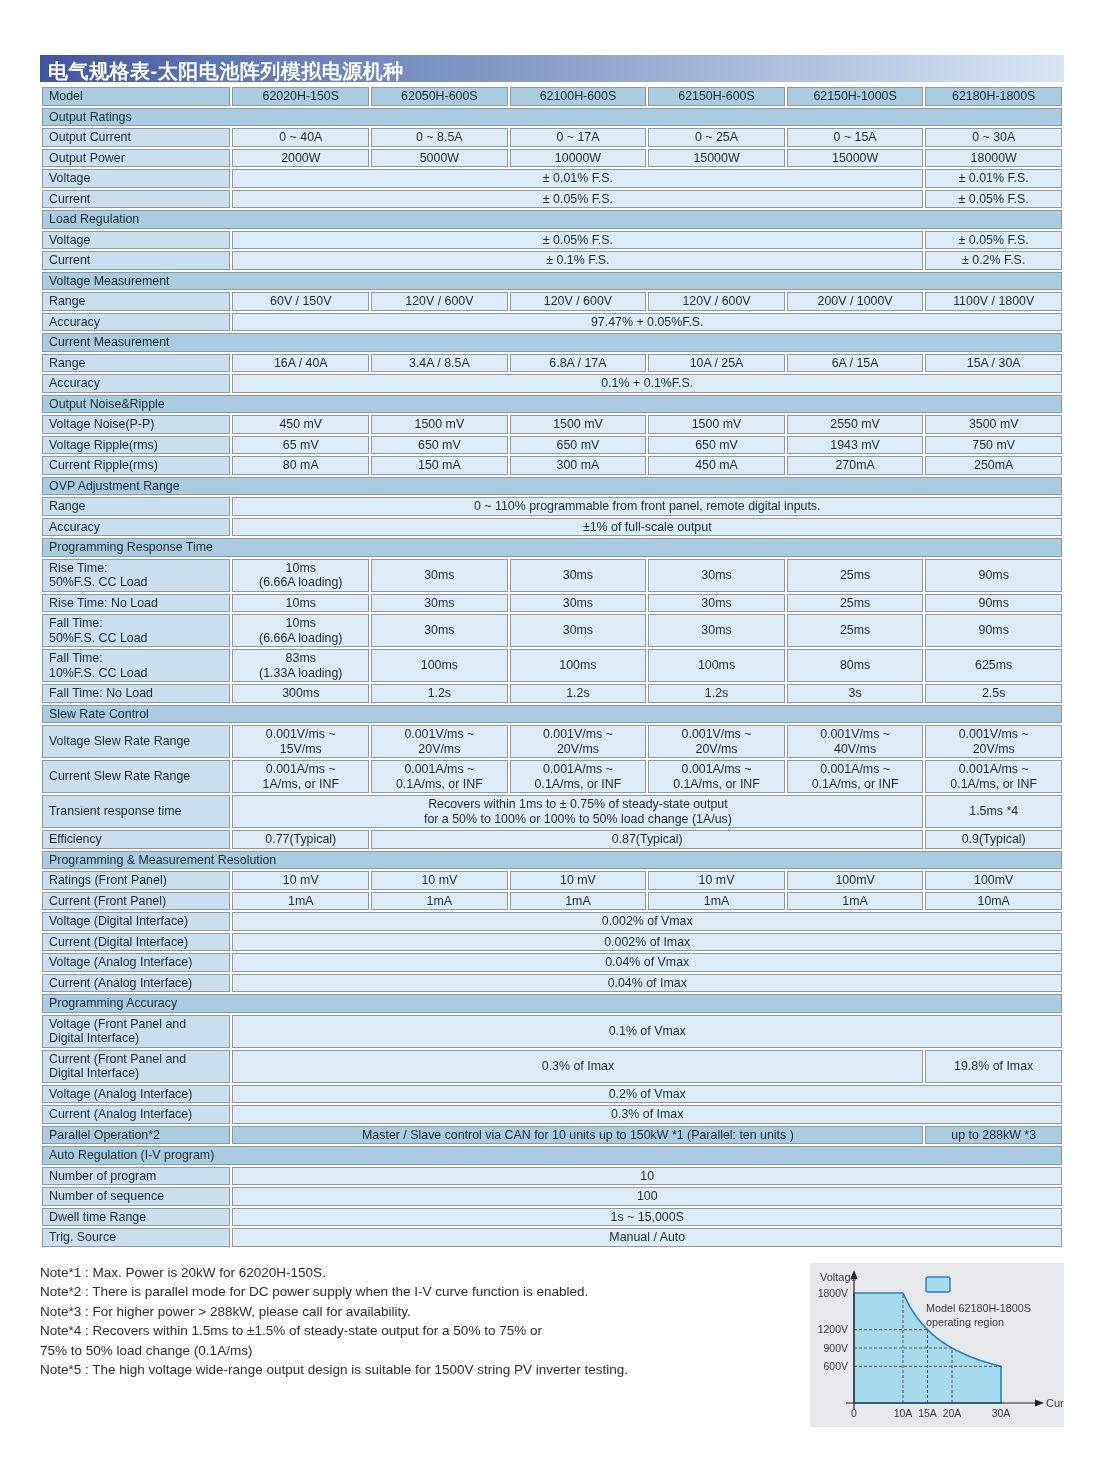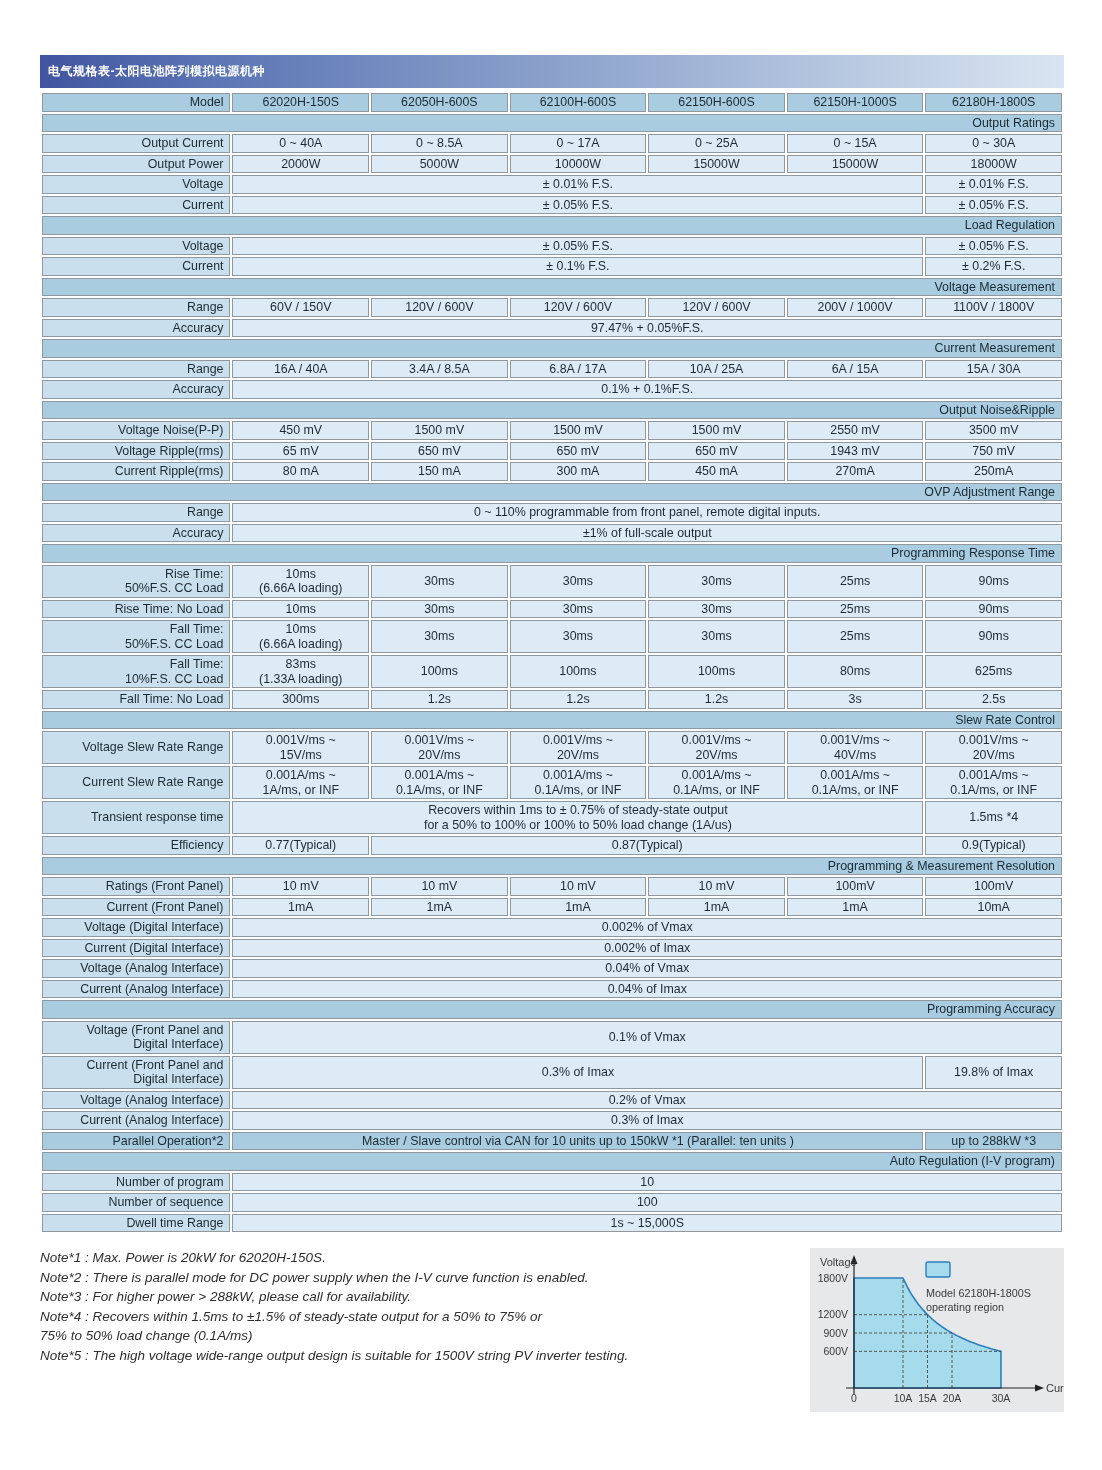--- a/index.html
+++ b/index.html
@@ -5,45 +5,45 @@
   html,body{margin:0;padding:0;}
   body{
     width:1102px;height:1470px;background:#ffffff;
     font-family:"Liberation Sans","DejaVu Sans",sans-serif;
     color:var(--text,#1c2b33);
     -webkit-font-smoothing:antialiased;
   }
   .page{padding:55px 38px 0 40px;}
   
   .banner{
-    height:33px;line-height:33px;
+    height:27px;line-height:33px;
     background:linear-gradient(to right,var(--banner-from,#40549f) 0%,#5b74b4 16%,#8ea4cd 52%,var(--banner-to,#d9e5f1) 100%);
-    color:#ffffff;font-size:12px;font-weight:bold;
+    color:#ffffff;font-size:20px;font-weight:bold;
     padding-left:8px;letter-spacing:0.5px;
   }
   
   table.spec{
     width:100%;margin-top:3px;
     border-collapse:separate;border-spacing:2px;
     table-layout:fixed;
   }
   table.spec td{
     border:1px solid var(--border,#90989f);
     font-size:12.4px;line-height:14.5px;
     padding:1px 6px;vertical-align:middle;
     white-space:pre-line;overflow:hidden;
   }
-  td.label{background:var(--label-bg,#c9dfed);text-align:right;}
+  td.label{background:var(--label-bg,#c9dfed);text-align:left;}
   td.data{background:var(--cell-bg,#dcebf5);text-align:center;}
-  td.section{background:var(--section-bg,#a9cce0);text-align:right;margin-left:16px;}
+  td.section{background:var(--section-bg,#a9cce0);text-align:left;margin-left:16px;}
   td.hl{background:var(--section-bg,#a9cce0);}
   
   .bottom{display:flex;margin-top:14px;align-items:flex-start;}
   .notes{flex:1;padding-right:18px;font-size:13.5px;line-height:19.5px;color:#2e2e2e;}
-  .notes div{white-space:pre-wrap;font-style:italic;}
+  .notes div{white-space:pre-wrap;}
   .chart-panel{
     width:254px;height:164px;flex:0 0 auto;
     background:var(--panel,#e7e8e9);
   }
   svg text{font-family:"Liberation Sans","DejaVu Sans",sans-serif;}
 </style>
 </head>
 <body>
 
 <div class="page">
@@ -357,20 +357,24 @@
           <td class="label">Number of program</td>
           <td class="data" colspan="6">10</td>
         </tr>
         <tr>
           <td class="label">Number of sequence</td>
           <td class="data" colspan="6">100</td>
         </tr>
         <tr>
           <td class="label">Dwell time Range</td>
           <td class="data" colspan="6">1s ~ 15,000S</td>
+        </tr>
+        <tr>
+          <td class="label">Trig. Source</td>
+          <td class="data" colspan="6">Manual / Auto</td>
         </tr>
       </tbody>
   </table>
 
   <div class="bottom">
     <div class="notes">
         <div>Note*1 : Max. Power is 20kW for 62020H-150S.</div>
         <div>Note*2 : There is parallel mode for DC power supply when the I-V curve function is enabled.</div>
         <div>Note*3 : For higher power &gt; 288kW, please call for availability.</div>
         <div>Note*4 : Recovers within 1.5ms to ±1.5% of steady-state output for a 50% to 75% or</div>

